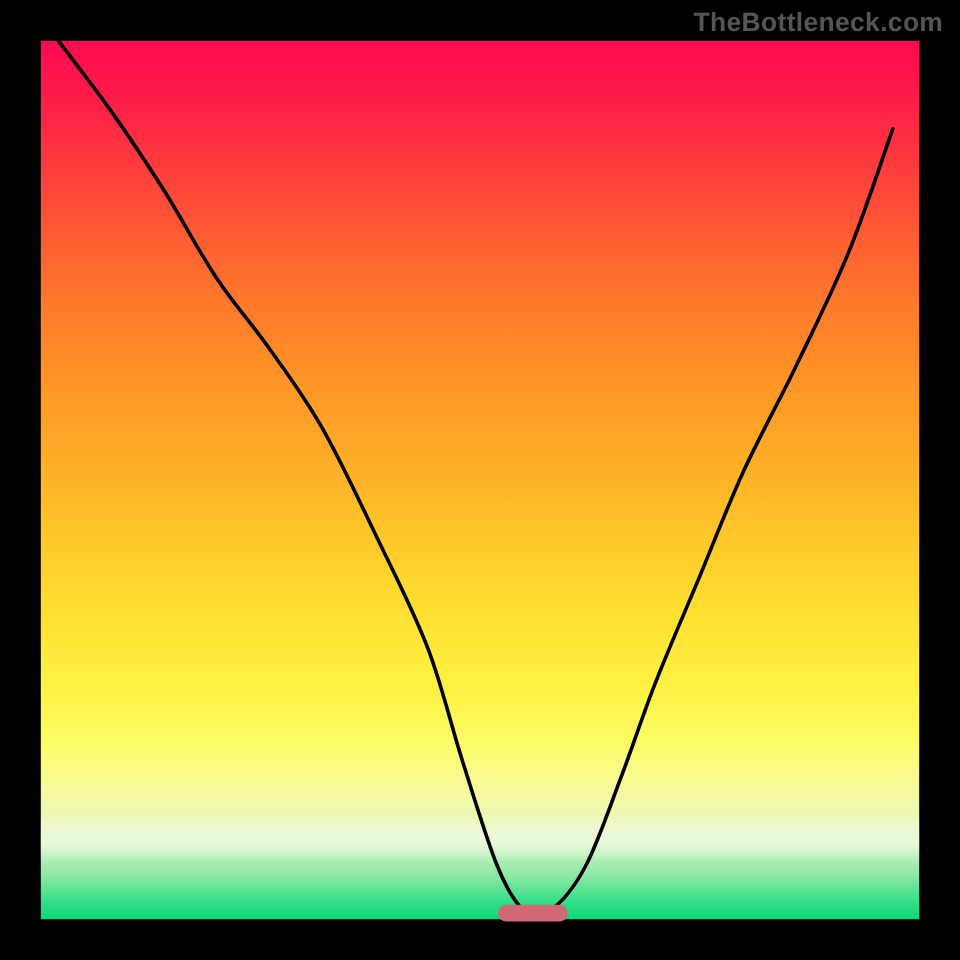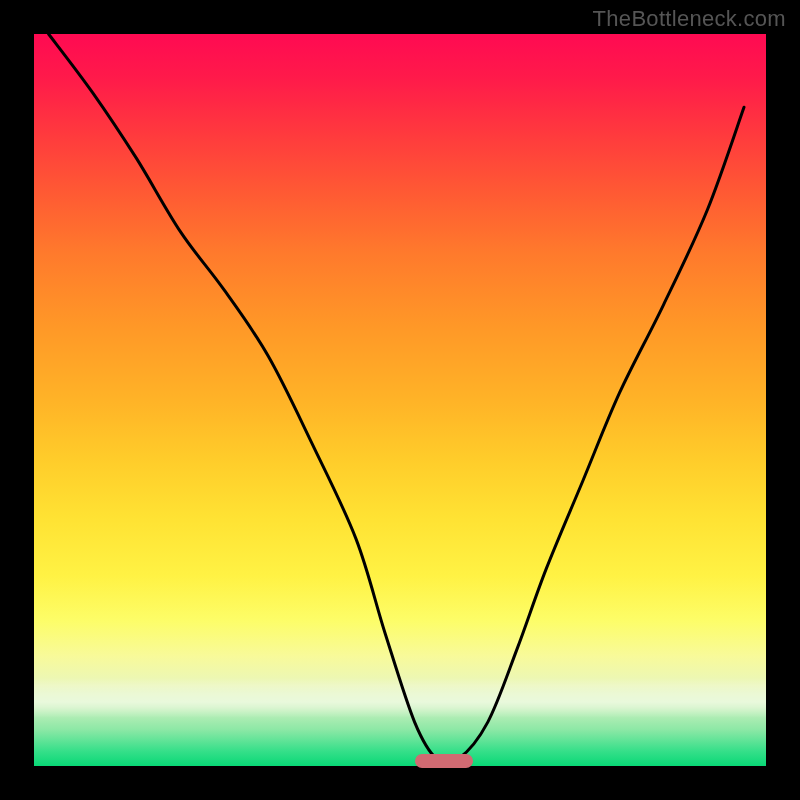--- a/index.html
+++ b/index.html
@@ -10,21 +10,21 @@
     position: relative;
     font-family: Arial, sans-serif;
     overflow: hidden;
   }
   .watermark {
     position: absolute;
     top: 6px;
     right: 14px;
     color: #555;
     font-size: 22px;
-    font-weight: 400;
+    font-weight: 700;
     letter-spacing: 0.3px;
     z-index: 10;
   }
   .plot-area {
     position: absolute;
     left: 34px;
     top: 34px;
     width: 732px;
     height: 732px;
   }

